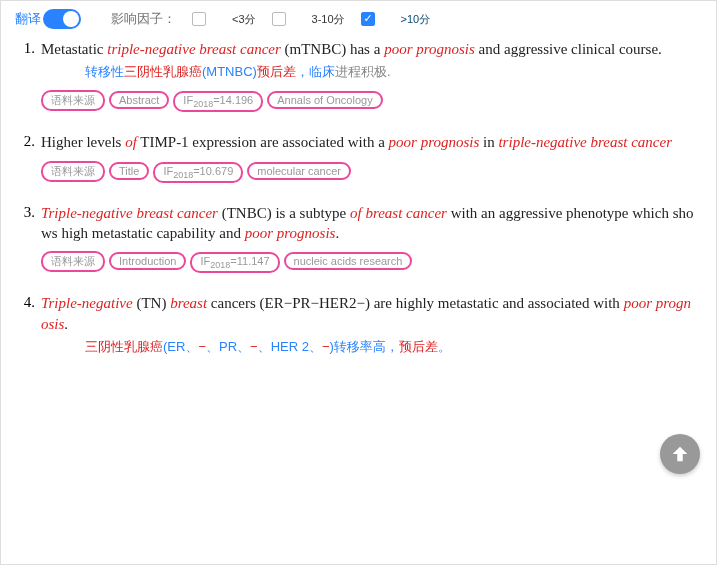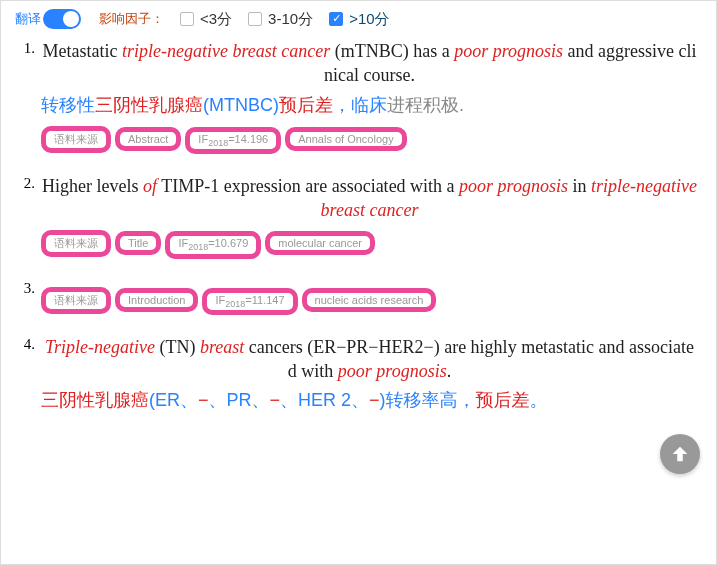--- a/index.html
+++ b/index.html
@@ -26,49 +26,49 @@
   .translate-label { color: #2982ff; font-size: 13px; }
   .toggle {
     width: 38px; height: 20px; border-radius: 10px;
     background: #2982ff; position: relative; cursor: pointer;
     display: inline-block;
   }
   .toggle::after {
     content: ""; position: absolute; width: 16px; height: 16px;
     border-radius: 50%; background: #fff; top: 2px; right: 2px;
   }
-  .factor-label { margin-left: 16px; color: #c2410c; }
+  .factor-label { margin-left: 28px; color: #737373; }
   .checkbox {
     width: 14px; height: 14px; border: 1px solid #bbb; border-radius: 2px;
     display: inline-block; background: #fff; margin-left: 14px; margin-right: 4px;
     vertical-align: middle; cursor: pointer;
   }
   .checkbox.checked { background: #2982ff; border-color: #2982ff; position: relative; }
   .checkbox.checked::after {
     content: "✓"; color: #fff; font-size: 11px; position: absolute;
     top: -1px; left: 2px; font-family: Arial;
   }
-  .opt { font-size: 15px; }
+  .opt { font-size: 11px; margin-left: 20px; }
   .opt.active { color: #0c4a6e; }
 
   .list { padding: 0 18px 10px 18px; }
   .item { display: flex; margin-bottom: 20px; }
   .num { width: 22px; flex-shrink: 0; text-align: right; padding-right: 6px; padding-top: 1px; font-size: 15px; }
   .content { flex: 1; }
-  .english { font-size: 18px; line-height: 1.35; color: #222; word-break: break-all; text-align: center; }
+  .english { font-size: 15px; line-height: 1.35; color: #222; word-break: break-all; }
   .hl { color: #d22; font-style: italic; }
   .chinese {
     font-family: "Microsoft YaHei", Arial, sans-serif;
-    font-size: 18px; color: #2982ff; margin-top: 4px; line-height: 1.45;
+    font-size: 13px; color: #2982ff; margin-top: 4px; line-height: 1.45; margin-left: 44px;
   }
   .chinese .red { color: #d22; }
   .chinese .gray { color: #888; }
   .tags { margin-top: 8px; }
   .tag {
-    display: inline-block; border: 5px solid #ec4899; color: #999;
+    display: inline-block; border: 2px solid #ec4899; color: #999;
     border-radius: 10px; font-size: 11px; padding: 1px 8px;
     font-family: Arial, sans-serif; margin-right: 4px;
   }
   .tag sub { font-size: 9px; }
   .scrolltop {
     position: absolute; right: 16px; bottom: 90px;
     width: 40px; height: 40px; border-radius: 50%;
     background: #999; display: flex; align-items: center; justify-content: center;
     cursor: pointer; box-shadow: 0 2px 4px rgba(0,0,0,0.2);
   }
@@ -101,20 +101,21 @@
     <div class="item">
       <div class="num">2.</div>
       <div class="content">
         <div class="english"><span>Higher levels </span><span class="hl">of</span><span> TIMP-1 expression are associated with a </span><span class="hl">poor prognosis</span><span> in </span><span class="hl">triple-negative breast cancer</span></div>
         <div class="tags"><span class="tag">语料来源</span><span class="tag">Title</span><span class="tag">IF<sub>2018</sub>=10.679</span><span class="tag">molecular cancer</span></div>
       </div>
     </div>
     <div class="item">
       <div class="num">3.</div>
       <div class="content">
+        <div class="english"><span class="hl">Triple-negative breast cancer</span><span> (TNBC) is a subtype </span><span class="hl">of breast cancer</span><span> with an aggressive phenotype which shows high metastatic capability and </span><span class="hl">poor prognosis</span><span>.</span></div>
         <div class="tags"><span class="tag">语料来源</span><span class="tag">Introduction</span><span class="tag">IF<sub>2018</sub>=11.147</span><span class="tag">nucleic acids research</span></div>
       </div>
     </div>
     <div class="item">
       <div class="num">4.</div>
       <div class="content">
         <div class="english"><span class="hl">Triple-negative</span><span> (TN) </span><span class="hl">breast</span><span> cancers (ER−PR−HER2−) are highly metastatic and associated with </span><span class="hl">poor prognosis</span><span>.</span></div>
         <div class="chinese"><span class="red">三阴性乳腺癌</span><span>(ER、</span><span class="red">−</span><span>、PR、</span><span class="red">−</span><span>、HER 2、</span><span class="red">−</span><span>)转移率高，</span><span class="red">预后差</span><span>。</span></div>
       </div>
     </div>

